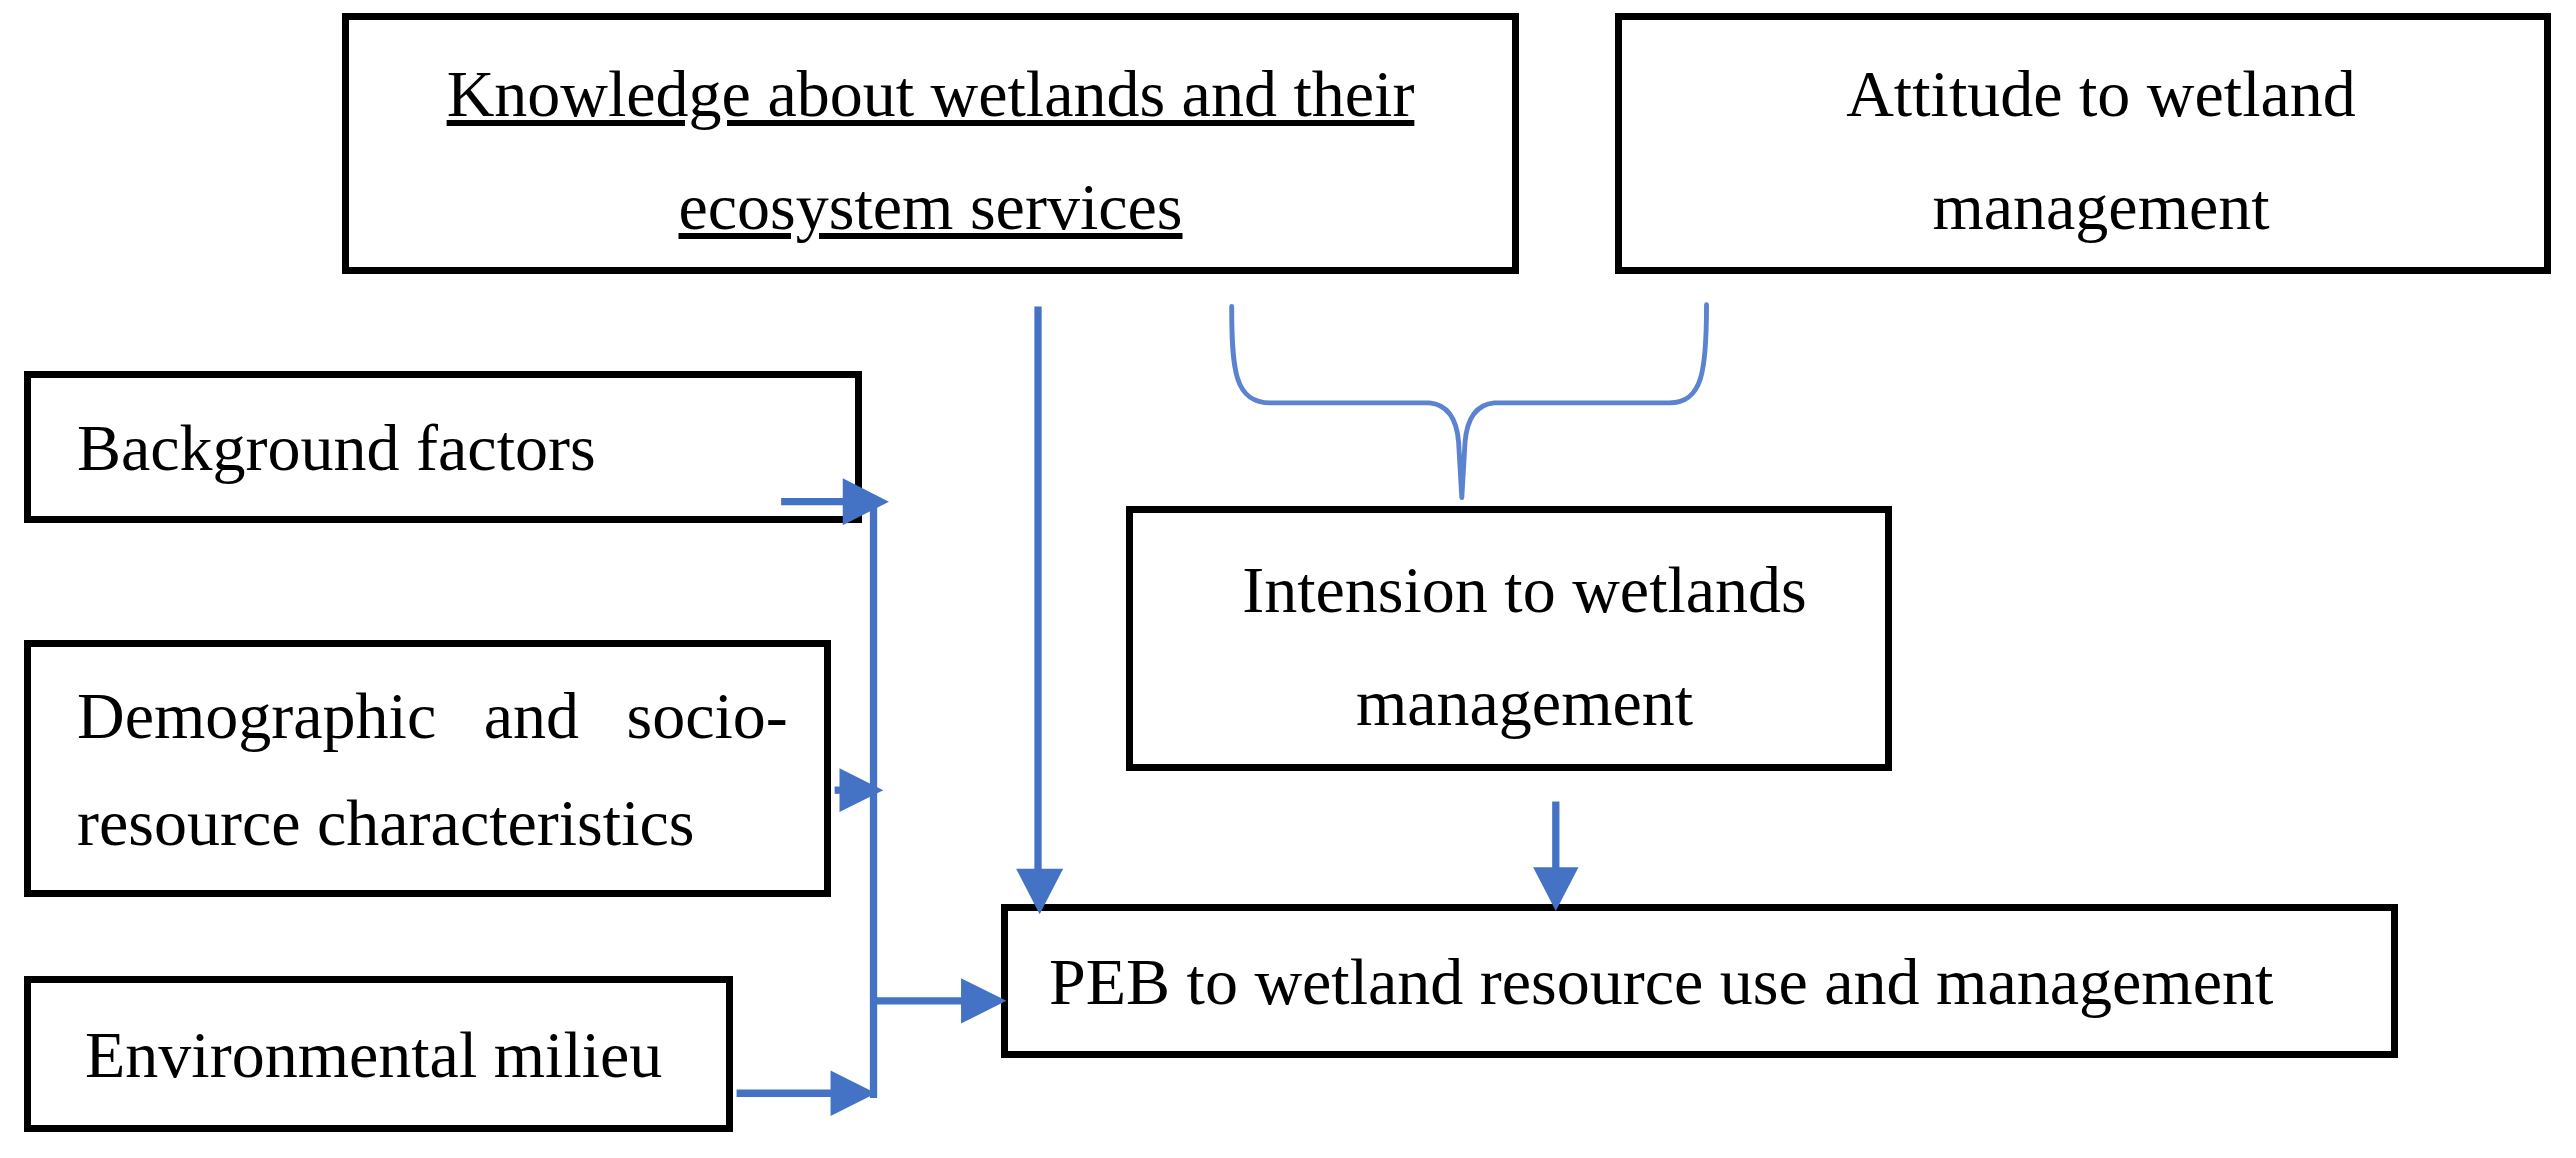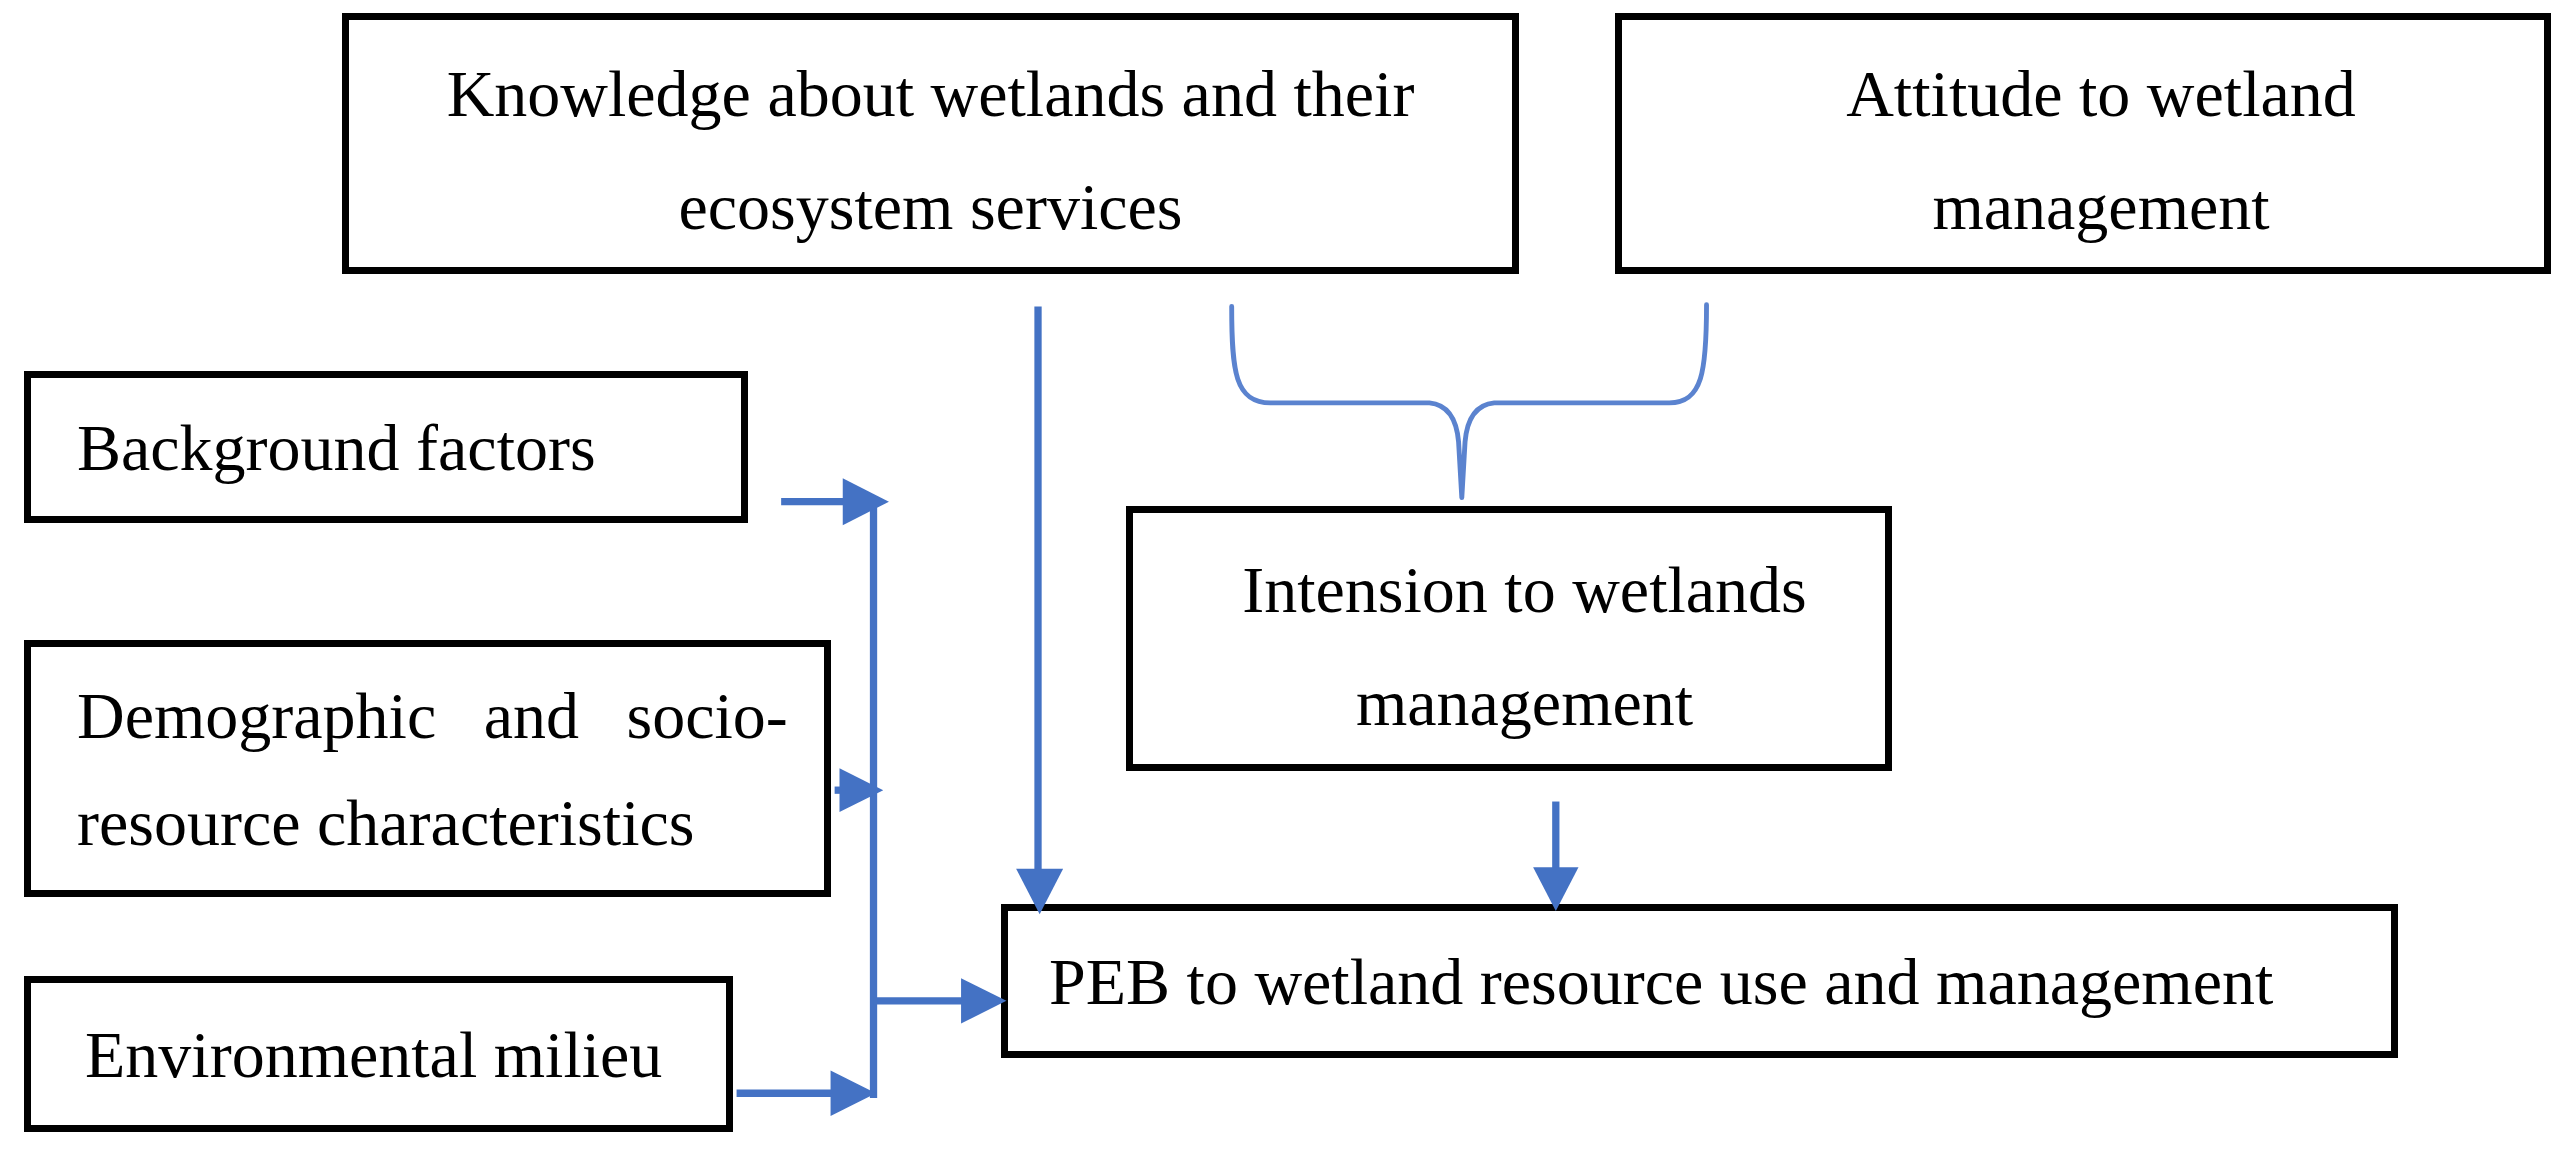--- a/index.html
+++ b/index.html
@@ -26,23 +26,23 @@
     flex-direction:column;
     justify-content:center;
     font-size:66px;
     line-height:113px;
     white-space:nowrap;
   }
   .node.center{align-items:center;text-align:center;}
   .node.left{align-items:flex-start;text-align:left;}
   .line{display:block;}
   .wide{word-spacing:31px;}
-  #node-knowledge{left:342px;top:13px;width:1177px;height:261px;padding-top:13px;}
+  #node-knowledge{left:342px;top:13px;width:1177px;height:261px;padding-top:13px;text-decoration:underline;}
   #node-attitude{left:1615px;top:13px;width:936px;height:261px;padding-top:13px;padding-left:36px;}
-  #node-background{left:24px;top:371px;width:724px;height:152px;padding-left:46px;}
+  #node-background{left:24px;top:371px;width:838px;height:152px;padding-left:46px;}
   #node-demographic{left:24px;top:640px;width:807px;height:257px;padding-left:46px;line-height:107px;}
   #node-environment{left:24px;top:976px;width:709px;height:156px;padding-left:54px;}
   #node-intension{left:1126px;top:506px;width:766px;height:265px;padding-top:14.6px;padding-left:31px;}
   #node-peb{left:1001px;top:904px;width:1397px;height:154px;padding-left:41px;}
   #connectors{position:absolute;left:0;top:0;pointer-events:none;}
   .conn{stroke:var(--blue);stroke-width:9;fill:none;}
   .head{fill:var(--blue);stroke:none;}
   .brace{stroke:var(--blue-light);stroke-width:6;fill:none;stroke-linejoin:round;stroke-linecap:round;}
 </style>
 </head>

